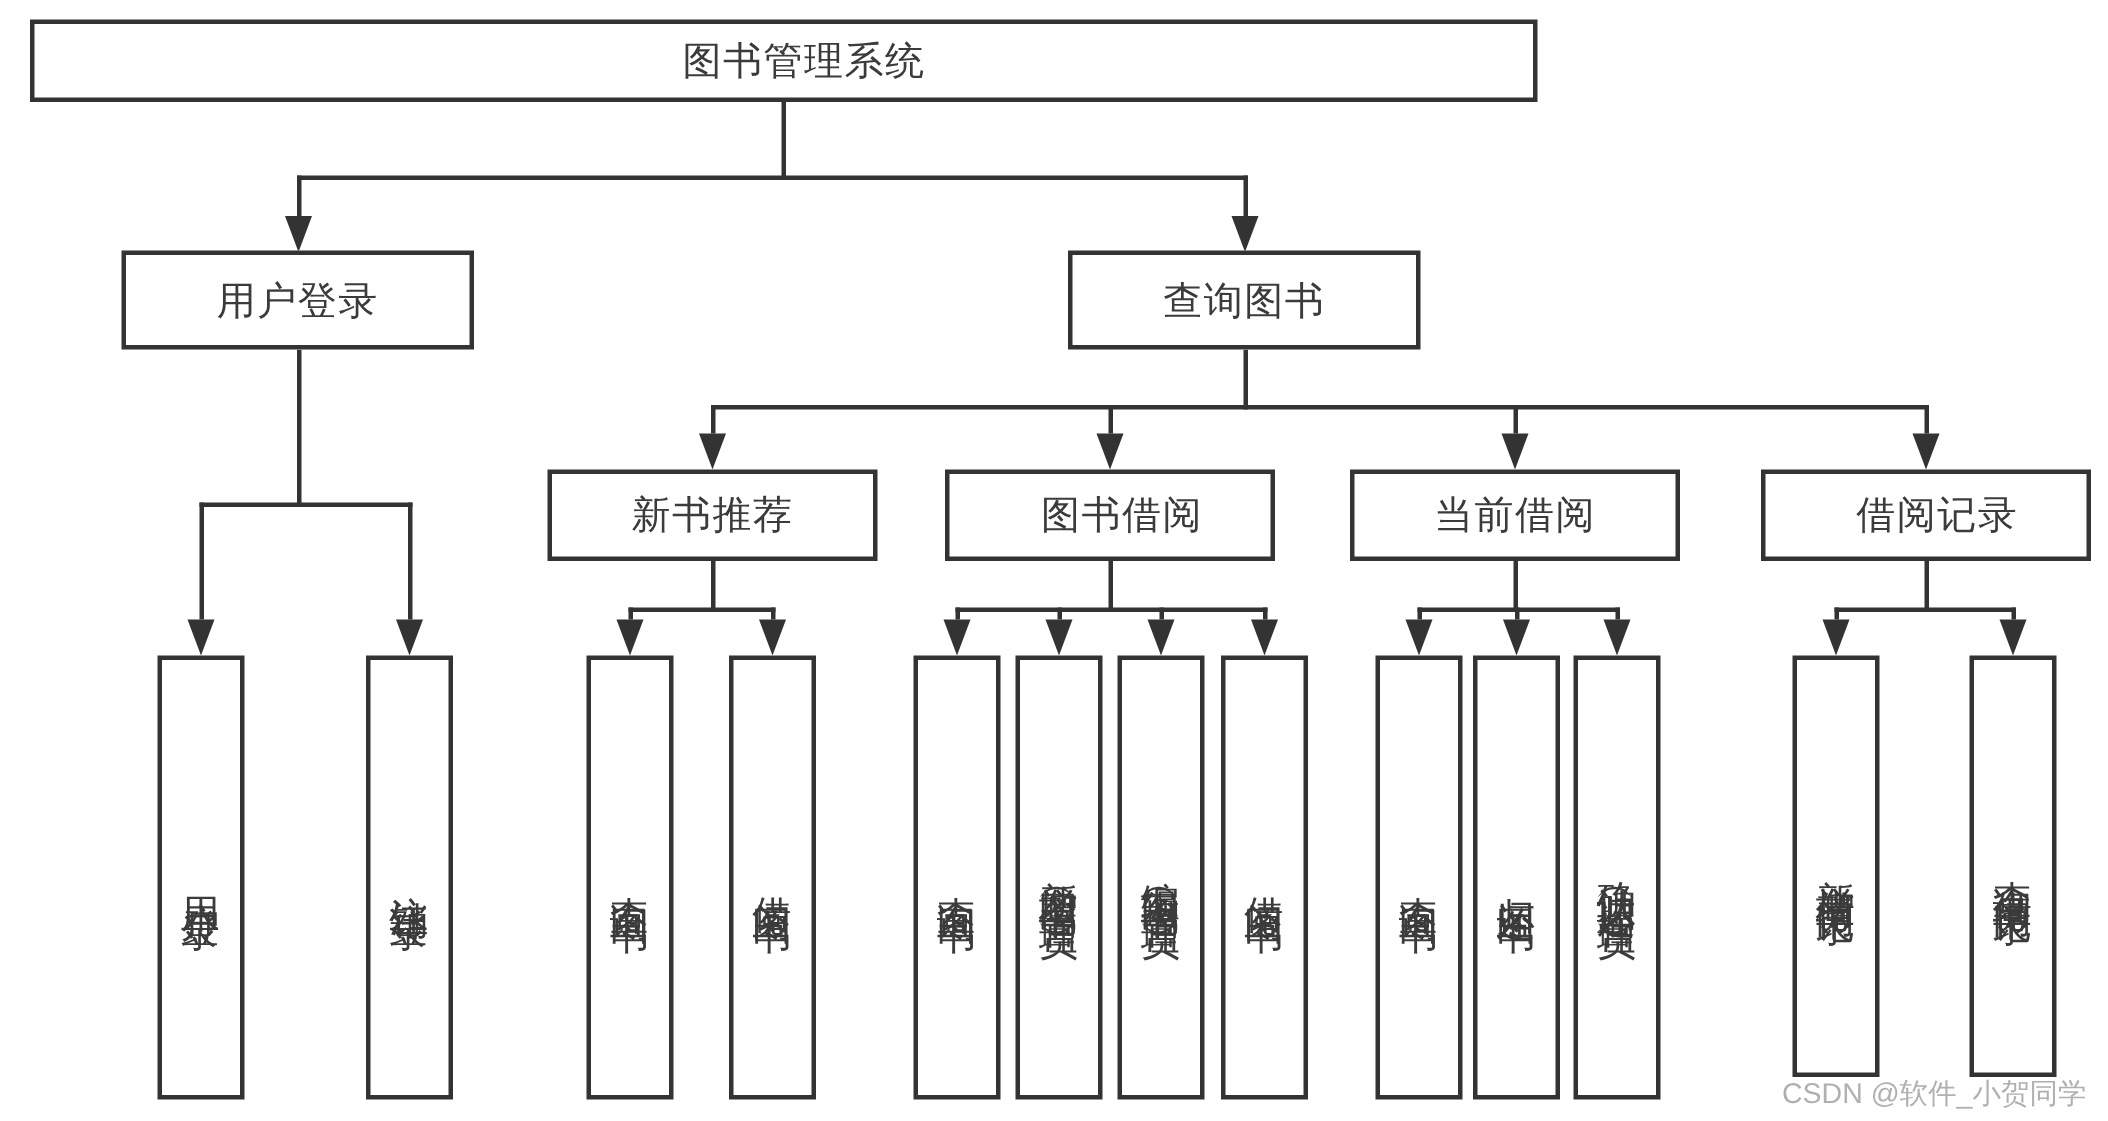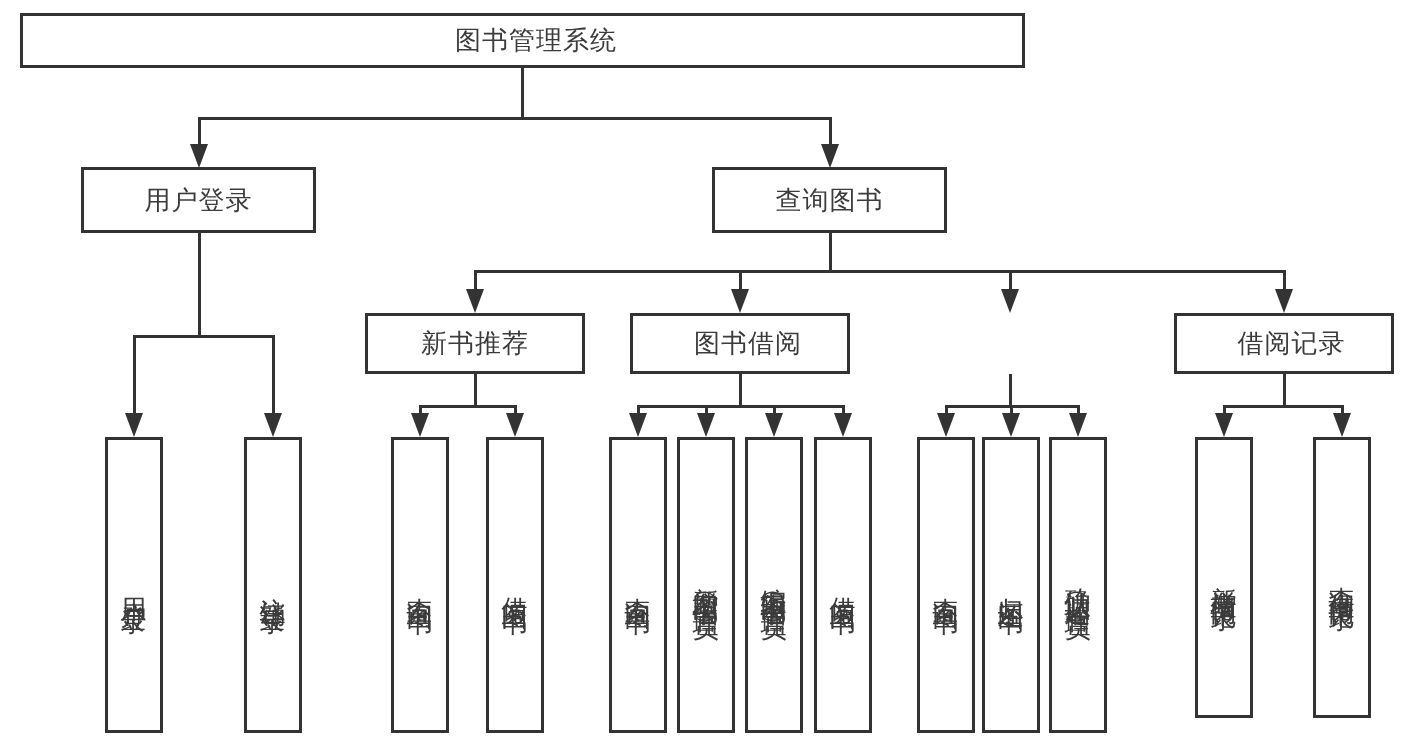--- a/index.html
+++ b/index.html
@@ -132,20 +132,23 @@
   <div class="box h" style="left:712px; top:167px; width:235px; height:66px;">
     <span>查询图书</span>
   </div>
 
   <div class="box h" style="left:365px; top:313px; width:220px; height:61px;text-align:right;">
     <span>新书推荐</span>
   </div>
   <div class="box h" style="left:630px; top:313px; width:220px; height:61px;padding-left:16px;">
     <span>图书借阅</span>
   </div>
+  <div class="box h" style="left:900px; top:313px; width:220px; height:61px;">
+    <span>当前借阅</span>
+  </div>
   <div class="box h" style="left:1174px; top:313px; width:220px; height:61px;padding-left:15px;">
     <span>借阅记录</span>
   </div>
 
   <div class="box v" style="left:105px; top:437px; width:58px; height:296px;">
     <span class="vtext">用户登录</span>
   </div>
   <div class="box v" style="left:244px; top:437px; width:58px; height:296px;">
     <span class="vtext">注销登录</span>
   </div>
@@ -180,14 +183,15 @@
     <span class="vtext">确认归还（管理员）</span>
   </div>
 
   <div class="box v" style="left:1195px; top:437px; width:58px; height:281px;">
     <span class="vtext">新增借阅记录</span>
   </div>
   <div class="box v" style="left:1313px; top:437px; width:58px; height:281px;">
     <span class="vtext">查询借阅记录</span>
   </div>
 
+  <div class="watermark" style="left:1188px; top:716px;">CSDN @软件_小贺同学</div>
 
 </div>
 
 </body></html>

